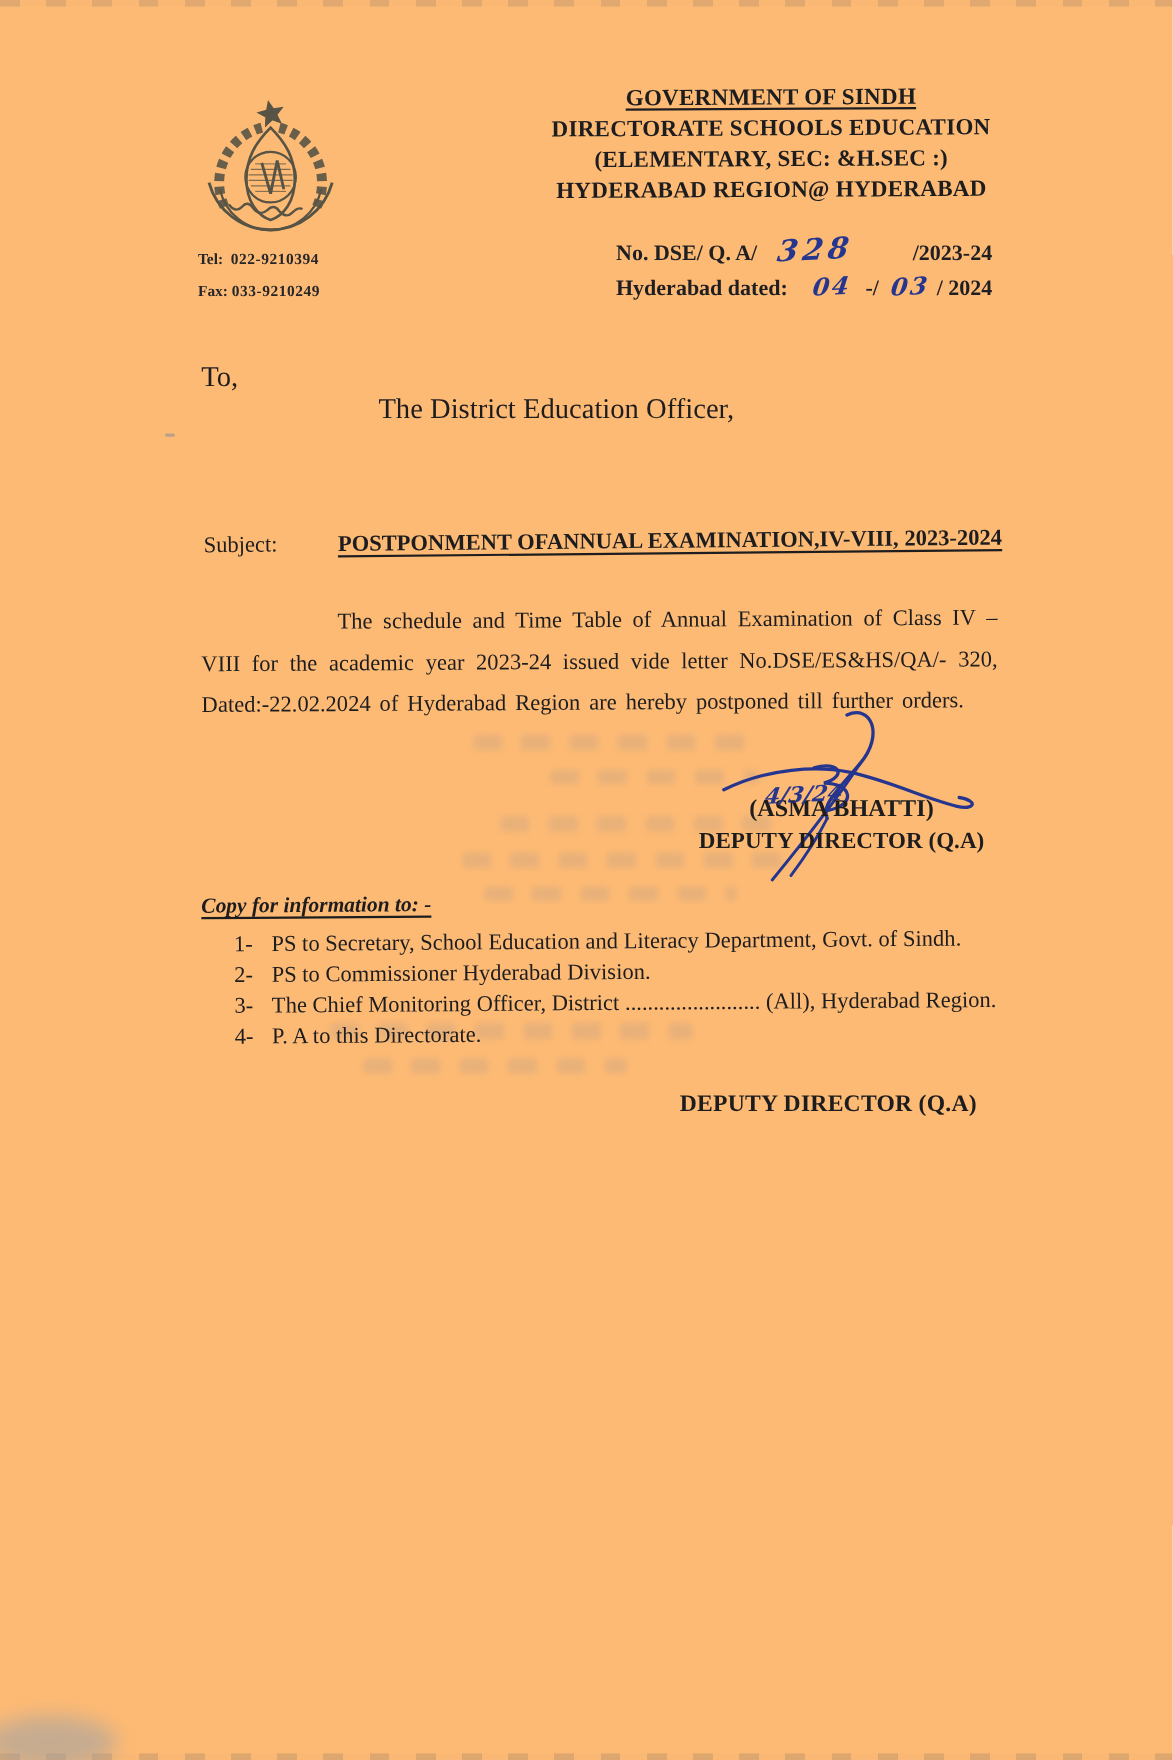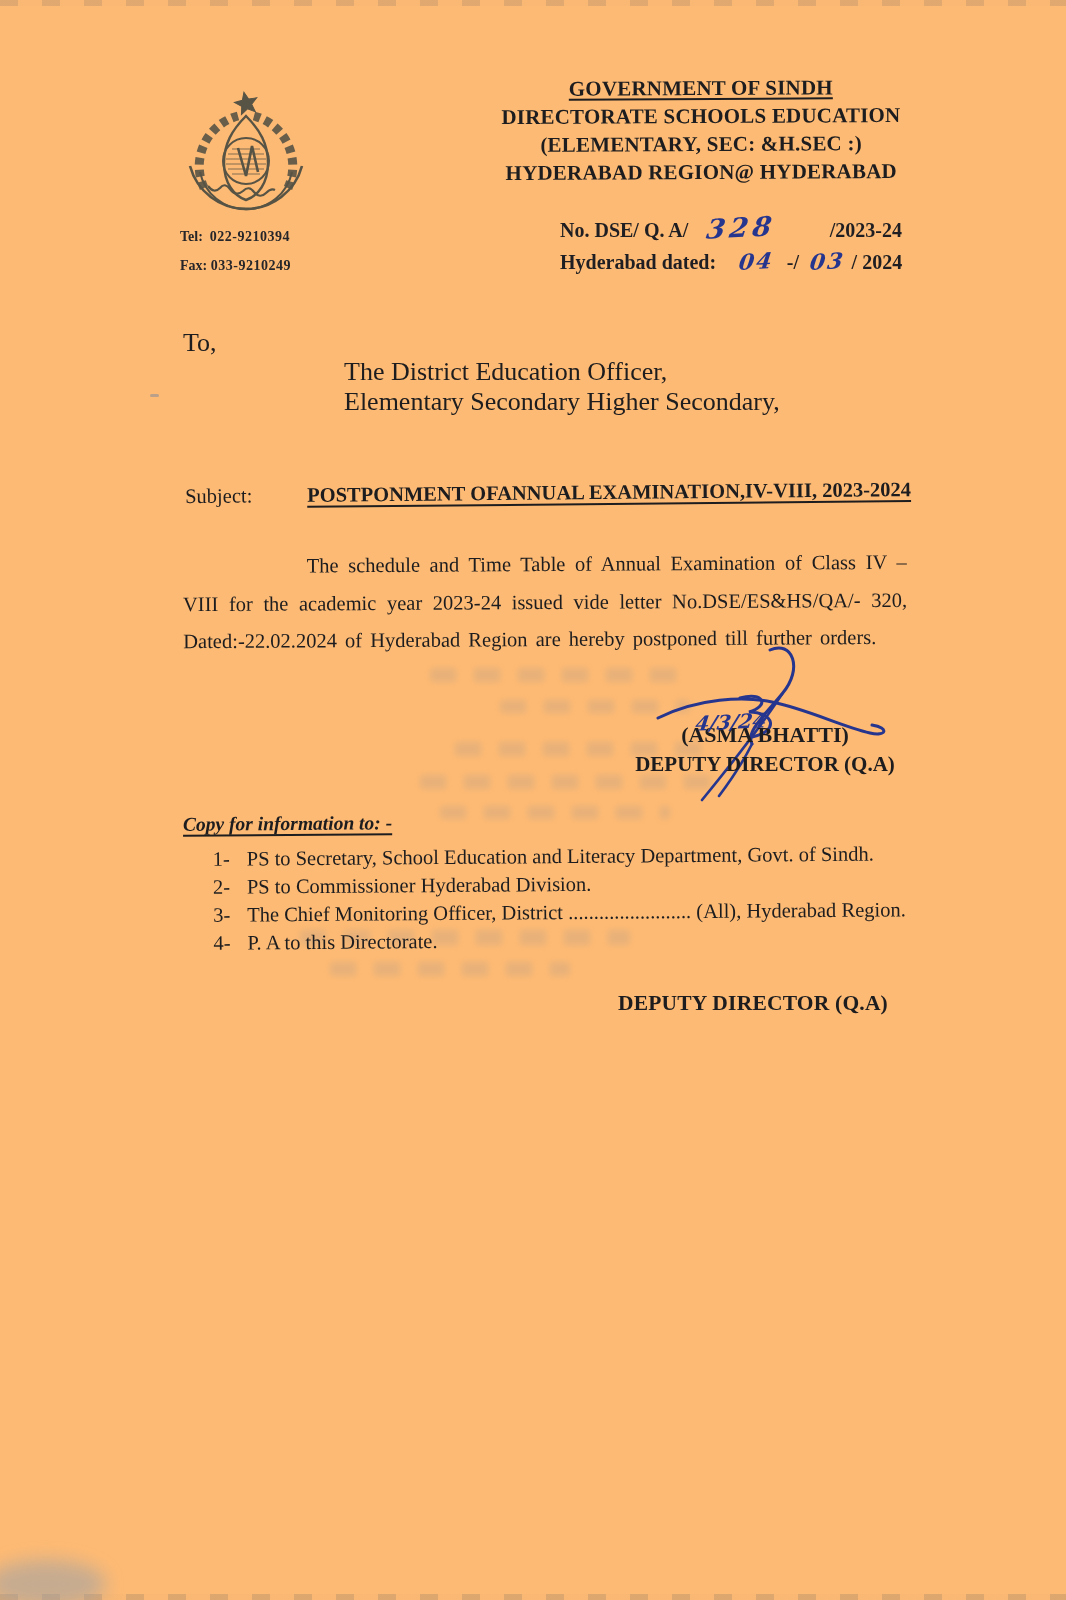--- a/index.html
+++ b/index.html
@@ -139,21 +139,20 @@
       <span class="hw hw-med" style="margin:0 8px 0 18px;">04</span>
       <span>-/</span>
       <span class="hw hw-med" style="margin:0 2px 0 6px;">03</span>
       <span>/ 2024</span>
     </div>
   </div>
 
   <div class="to">To,</div>
   <div class="address">
     <div>The District Education Officer,</div>
-    <div>Elementary Secondary Higher Secondary,</div>
   </div>
 
   <div class="subjectrow">
     <div class="lbl">Subject:</div>
     <div class="txt">POSTPONMENT OFANNUAL EXAMINATION,IV-VIII, 2023-2024</div>
   </div>
 
   <div class="bodypara">The schedule and Time Table of Annual Examination of Class IV – VIII for the academic year 2023-24 issued vide letter No.DSE/ES&amp;HS/QA/- 320, Dated:-22.02.2024 of Hyderabad Region are hereby postponed till further orders.</div>
 
   <div class="sigwrap">

